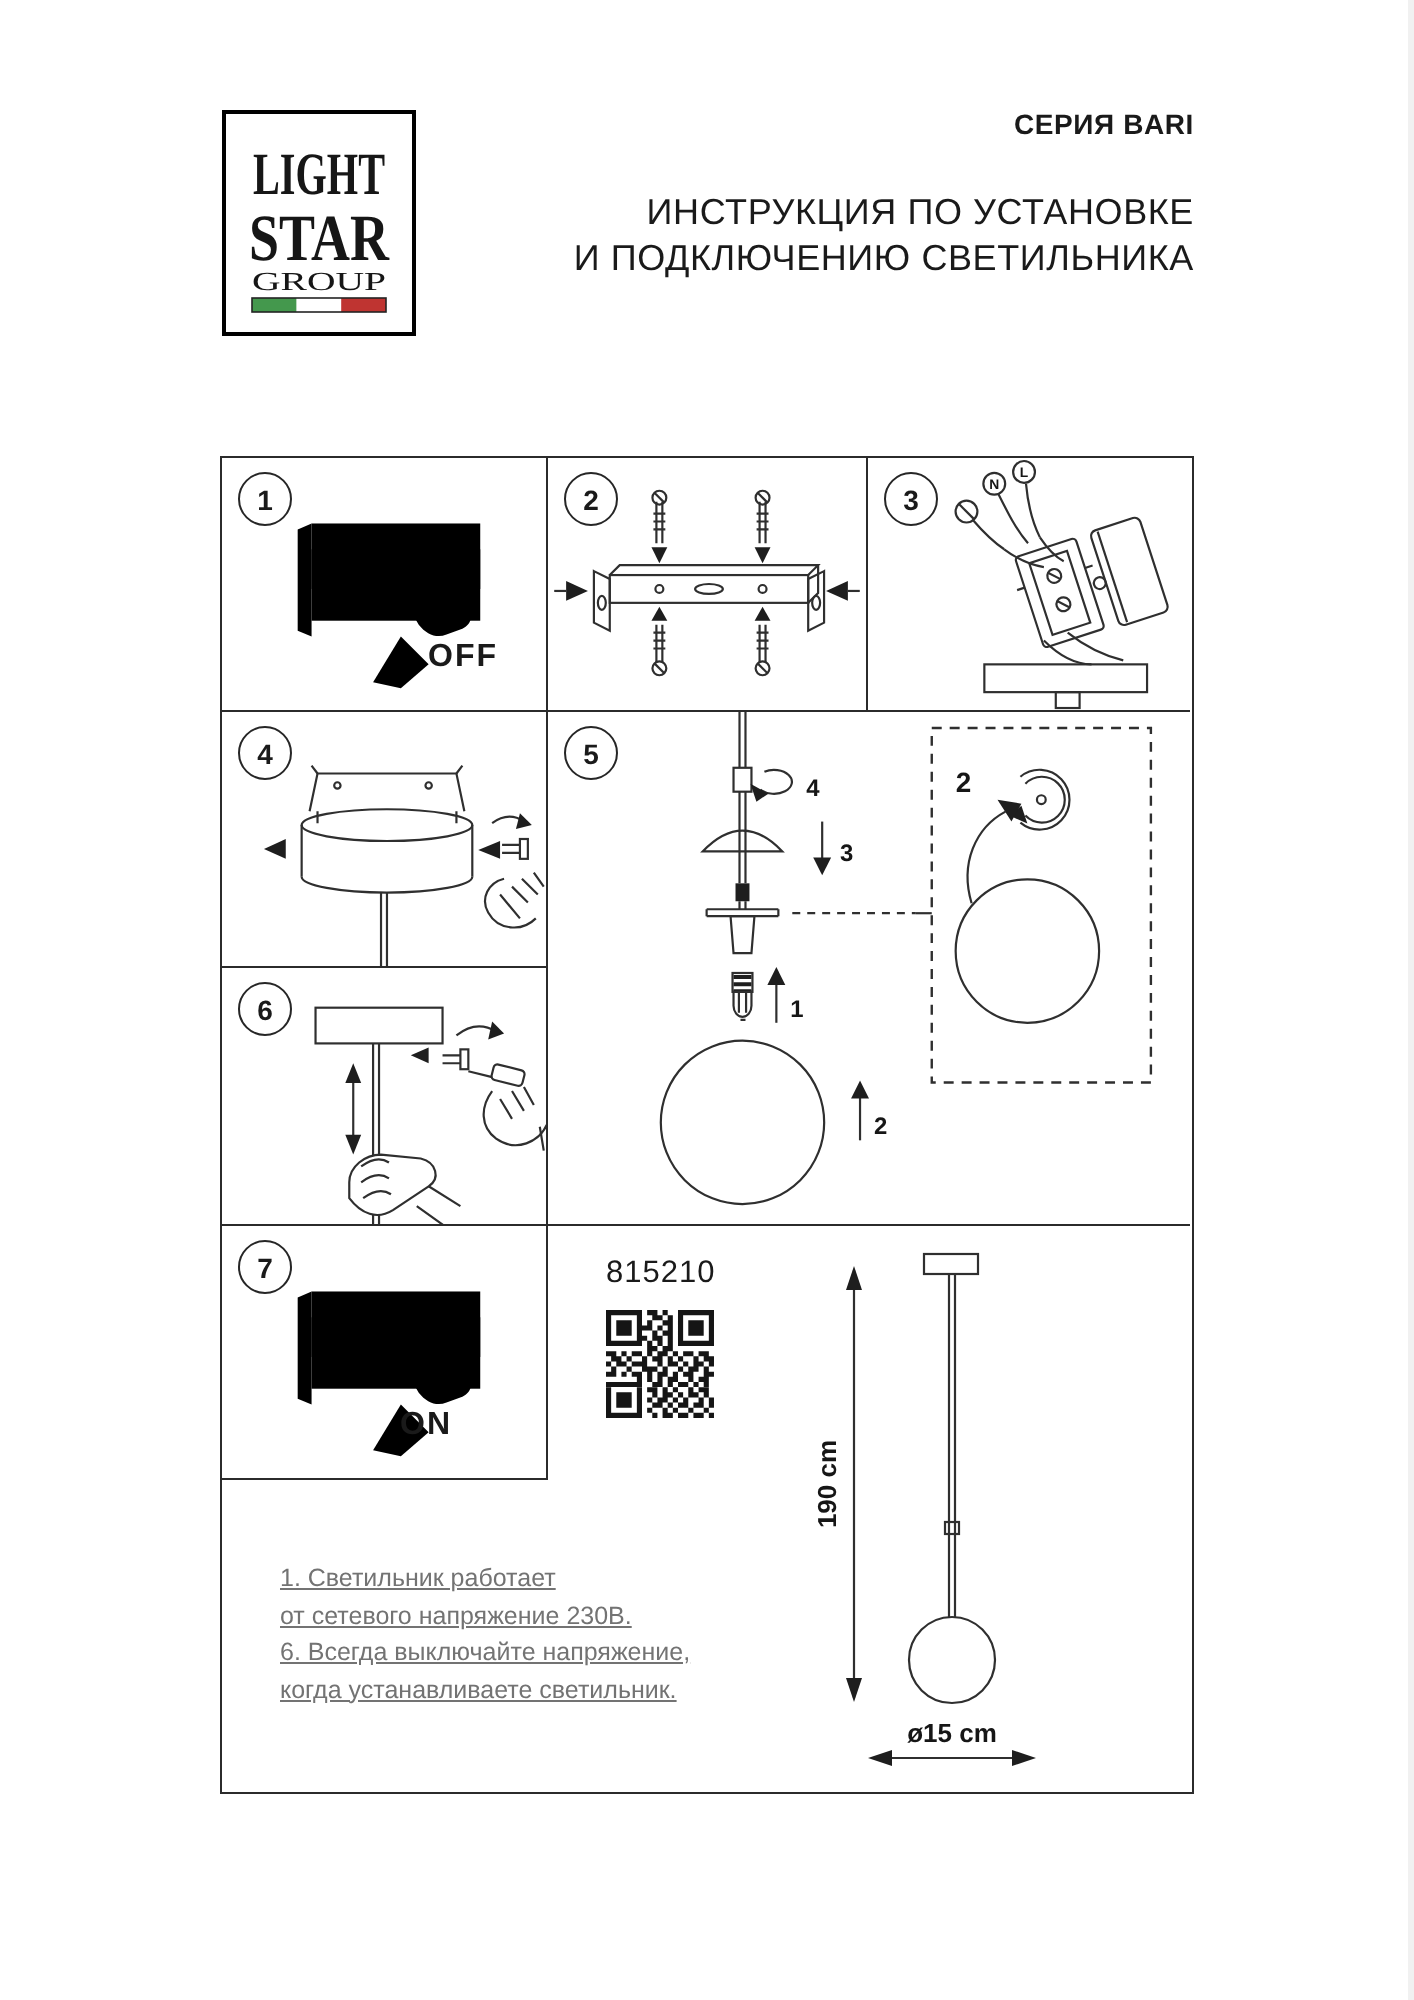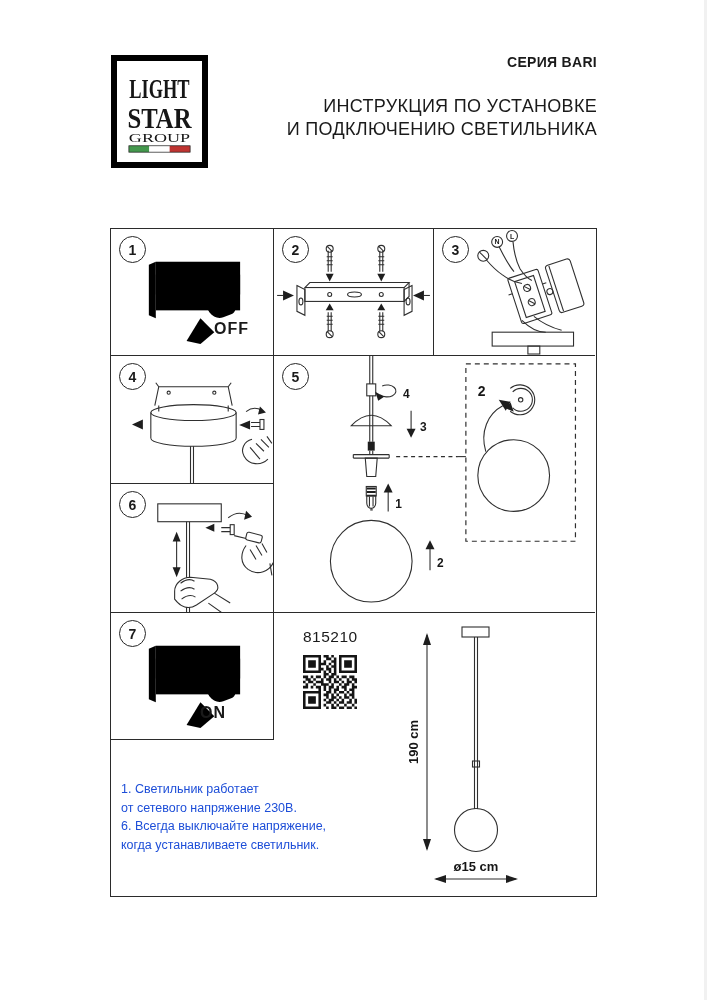--- a/index.html
+++ b/index.html
@@ -1,20 +1,20 @@
 <!DOCTYPE html>
 <html><head>
 <meta charset="utf-8">
 <style>
   html,body{margin:0;padding:0;background:#ffffff;}
   .page{position:relative;width:707px;height:1000px;background:#fff;overflow:hidden;
         font-family:"Liberation Sans",sans-serif;color:#1a1a1a;}
   
   .logo{position:absolute;left:111px;top:55px;width:97px;height:113px;
-        border:6px solid #000000;box-sizing:border-box;background:#fff;}
+        border:2px solid #000000;box-sizing:border-box;background:#fff;}
   .logo svg{position:absolute;left:0;top:0;width:100%;height:100%;}
   .logo text{font-family:"Liberation Serif",serif;fill:#161616;}
   
   .hdr{position:absolute;right:110px;top:49px;text-align:right;}
   .hdr .l1{font-size:14px;font-weight:700;line-height:26px;letter-spacing:.3px;}
   .hdr .ttl{margin-top:20px;font-size:18px;font-weight:400;line-height:23px;letter-spacing:.3px;}
   
   .grid{position:absolute;left:110px;top:228px;width:487px;height:669px;
         border:1.5px solid #2b2b2b;box-sizing:border-box;background:#fff;}
   .cell{position:absolute;box-sizing:border-box;}
@@ -34,22 +34,22 @@
   .diag .dash{stroke-dasharray:4,3.5;}
   .diag .dashbox{stroke-dasharray:5,4;stroke-width:1.2;}
   .diag text{stroke:none;fill:#161616;font-family:"Liberation Sans",sans-serif;
              font-weight:700;font-size:12px;}
   .diag text.tiny{font-size:7px;font-weight:700;}
   .diag text.dim{font-size:13px;}
   
   .code{position:absolute;left:29px;top:15px;font-size:15.5px;font-weight:400;letter-spacing:.5px;z-index:2;}
   .qr{position:absolute;left:29px;top:42px;width:54px;height:54px;z-index:2;}
   
-  .notes{position:absolute;left:10px;top:551px;width:235px;font-size:12.5px;
-         line-height:18.5px;color:#1d4ed8;}
+  .notes{position:absolute;left:29px;top:551px;width:235px;font-size:12.5px;
+         line-height:18.5px;color:#737373;text-decoration:underline;}
   .notes span{display:block;}
   .page-edge{position:absolute;right:0;top:0;width:3px;height:100%;background:#f1f1f1;}
 </style>
 </head>
 <body>
 
 <div class="page">
 
   <div class="logo">
     <svg viewBox="0 0 93 109">

